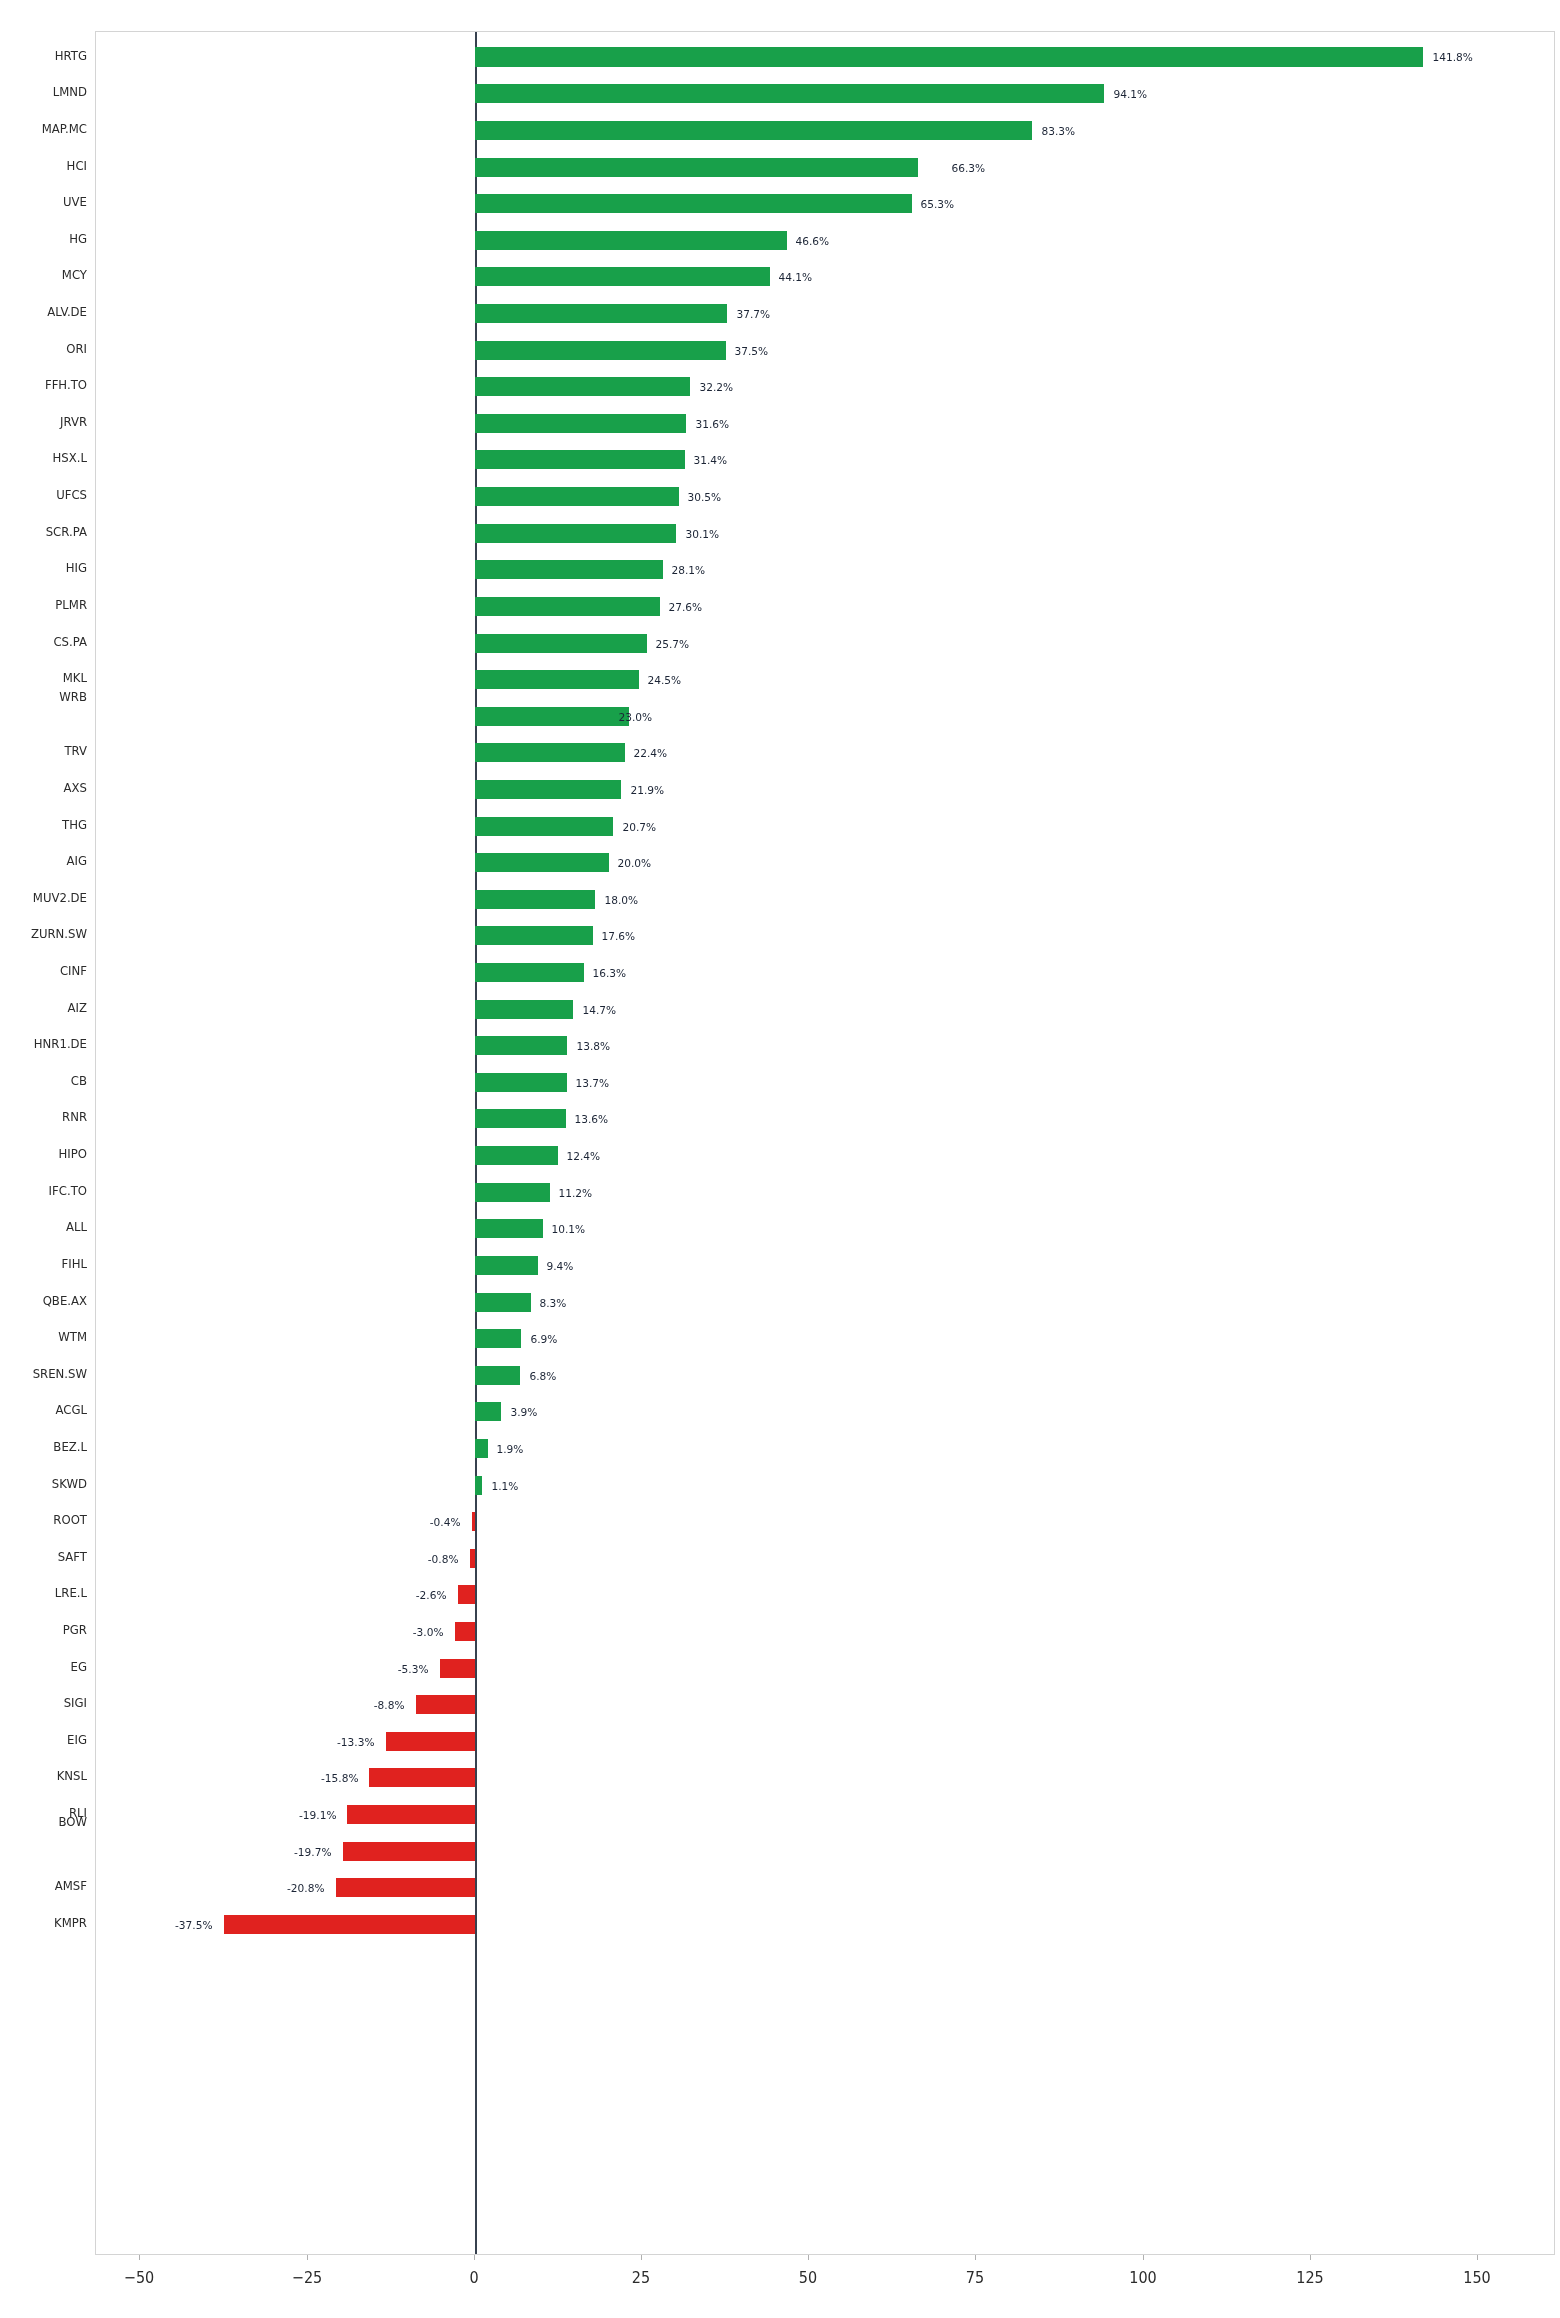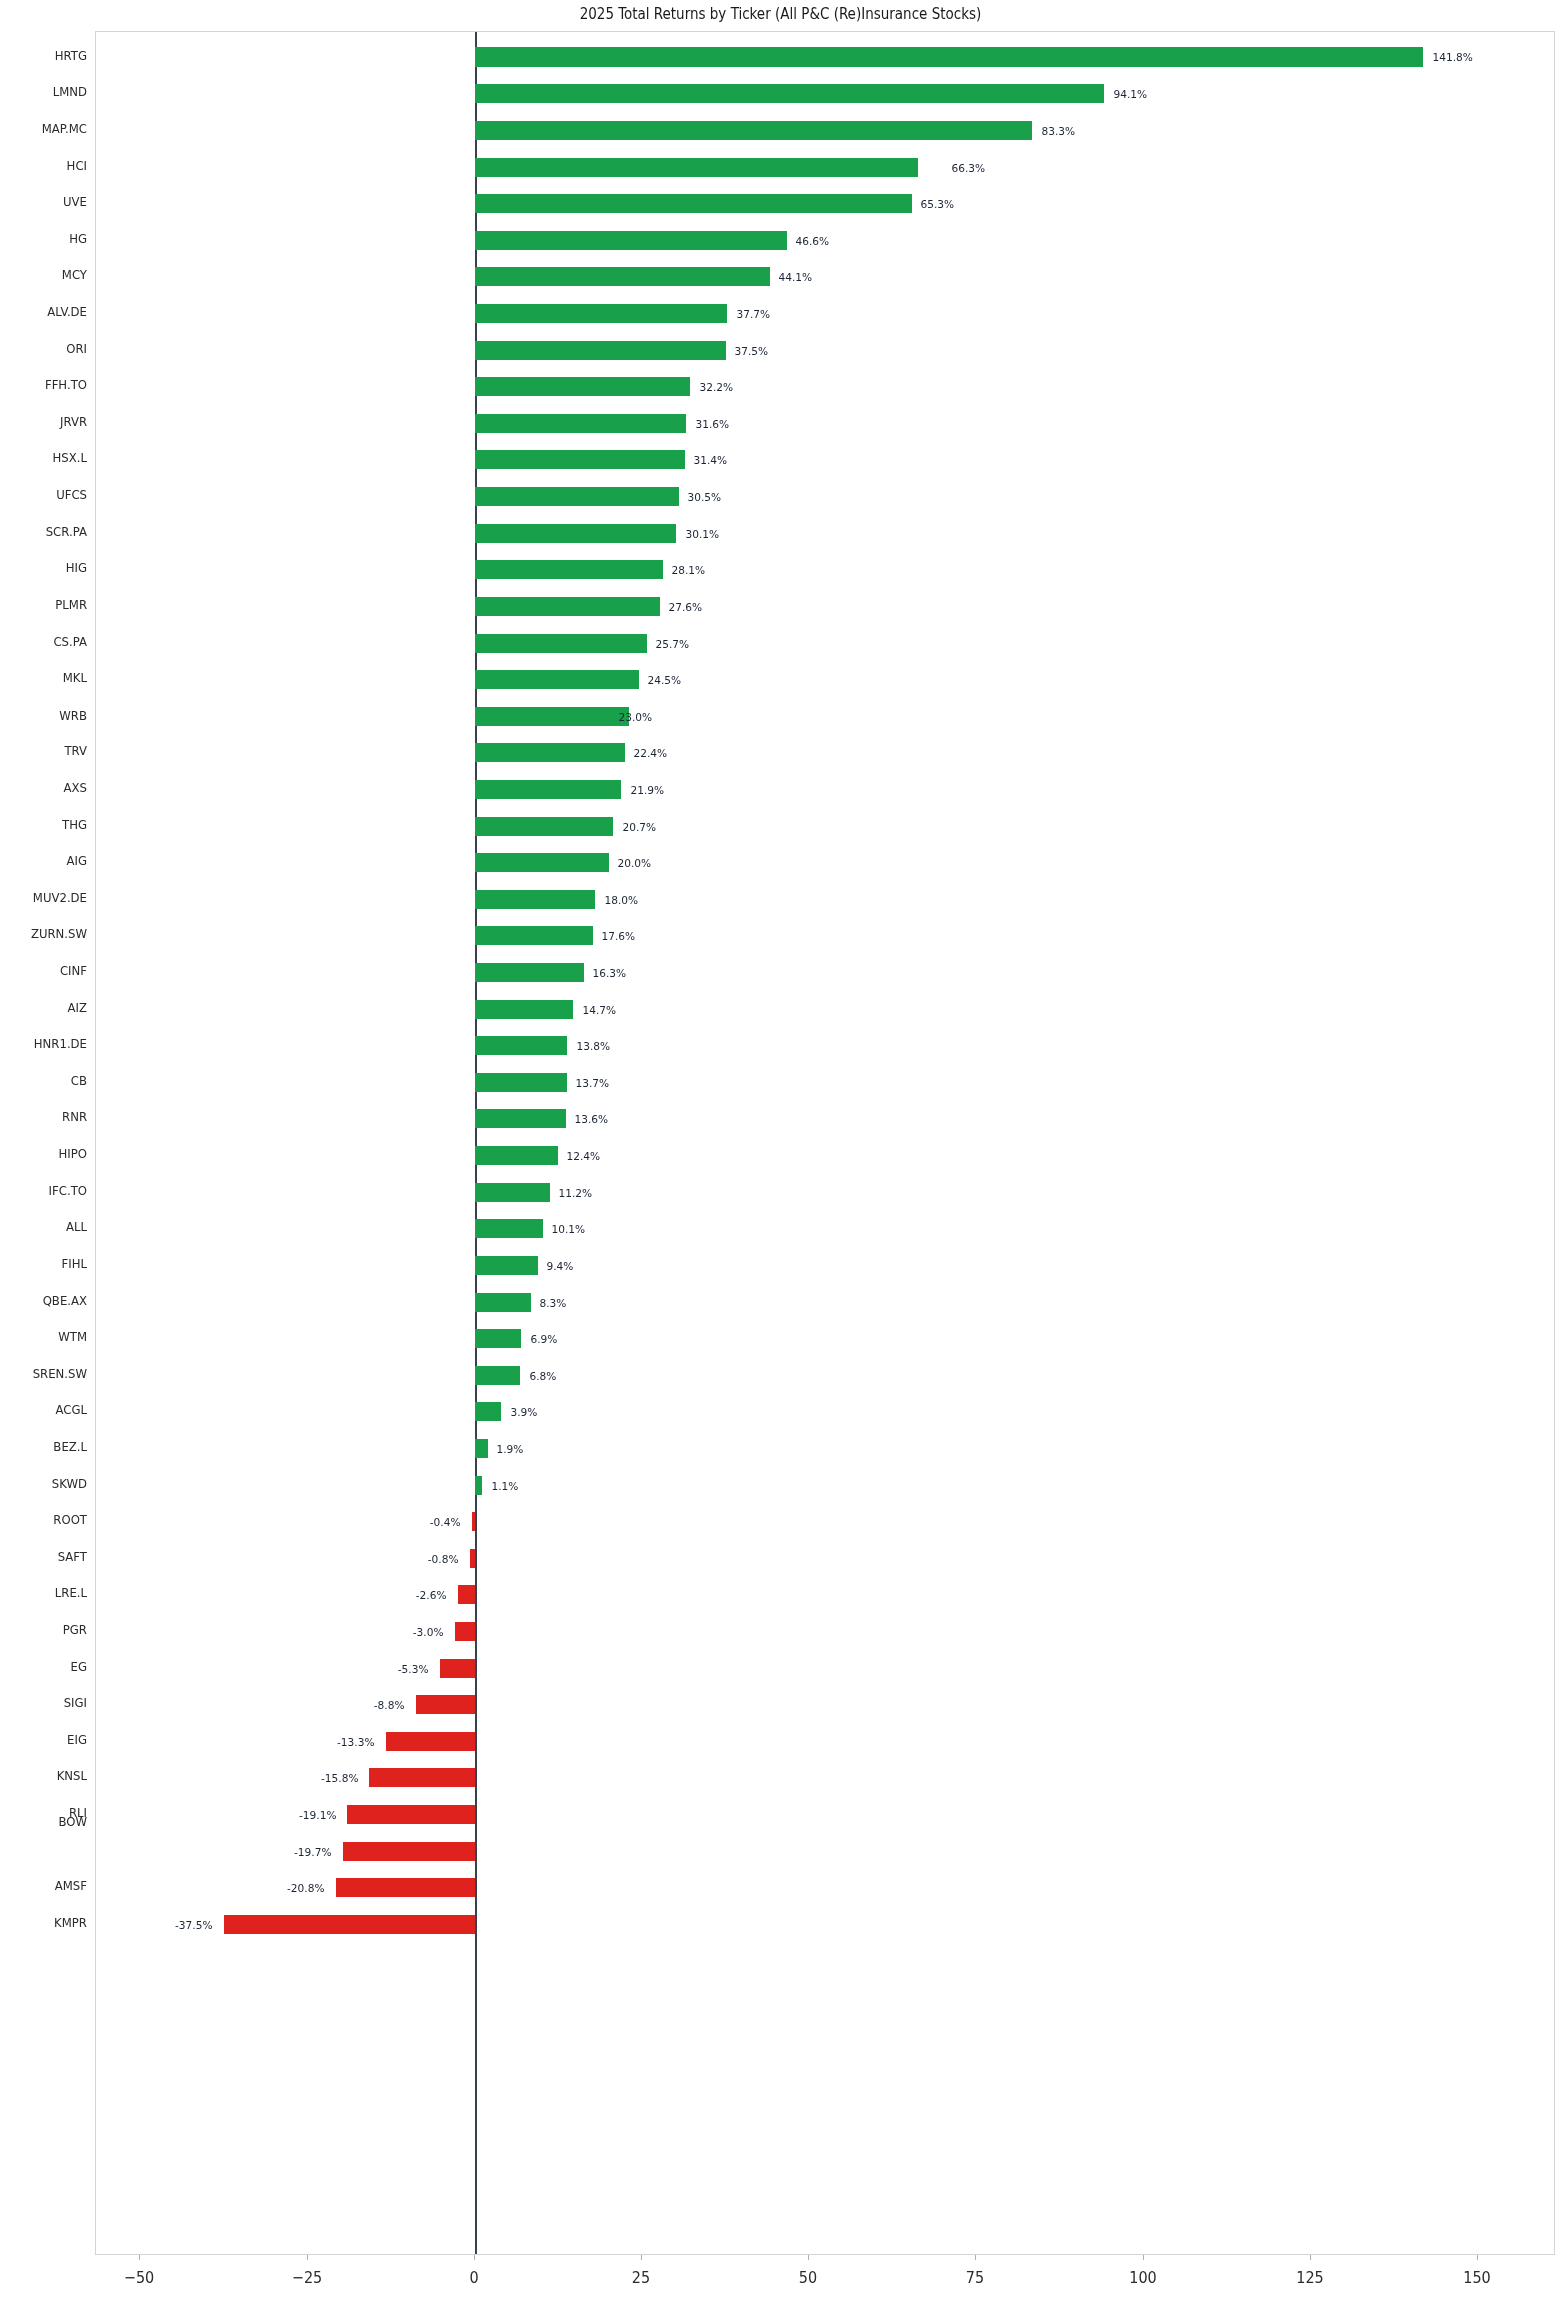--- a/index.html
+++ b/index.html
@@ -98,21 +98,20 @@
     font-size: 14px;
     color: #1a1a1a;
     font-family: "DejaVu Sans Condensed", "DejaVu Sans", sans-serif;
   }
 </style>
 </head>
 <body>
 
 <div id="figure">
 
-  <div id="chart-title">2025 Total Returns by Ticker (All P&amp;C (Re)Insurance Stocks)</div>
 
   <div id="plot-area">
     <div id="plot-inner">
       <div id="zero-line"></div>
       <div id="bars">
           <div class="bar-row" style="top: 6.8px; height: 37px;">
             <div class="bar pos" title="HRTG 141.8%" style="left: 379px; width: 948px; top: 8.6px; height: 19.5px;"></div>
             <div class="bar-label right" style="left: 1332px;">141.8%</div>
           </div>
           <div class="bar-row" style="top: 43px; height: 37px;">
@@ -335,21 +334,21 @@
       <div class="ytick" style="top: 349px;">ORI</div>
       <div class="ytick" style="top: 385px;">FFH.TO</div>
       <div class="ytick" style="top: 422px;">JRVR</div>
       <div class="ytick" style="top: 458px;">HSX.L</div>
       <div class="ytick" style="top: 495px;">UFCS</div>
       <div class="ytick" style="top: 532px;">SCR.PA</div>
       <div class="ytick" style="top: 568px;">HIG</div>
       <div class="ytick" style="top: 605px;">PLMR</div>
       <div class="ytick" style="top: 642px;">CS.PA</div>
       <div class="ytick" style="top: 678px;">MKL</div>
-      <div class="ytick" style="top: 716px;">WRB</div>
+      <div class="ytick" style="top: 697px;">WRB</div>
       <div class="ytick" style="top: 751px;">TRV</div>
       <div class="ytick" style="top: 788px;">AXS</div>
       <div class="ytick" style="top: 825px;">THG</div>
       <div class="ytick" style="top: 861px;">AIG</div>
       <div class="ytick" style="top: 898px;">MUV2.DE</div>
       <div class="ytick" style="top: 934px;">ZURN.SW</div>
       <div class="ytick" style="top: 971px;">CINF</div>
       <div class="ytick" style="top: 1008px;">AIZ</div>
       <div class="ytick" style="top: 1044px;">HNR1.DE</div>
       <div class="ytick" style="top: 1081px;">CB</div>

